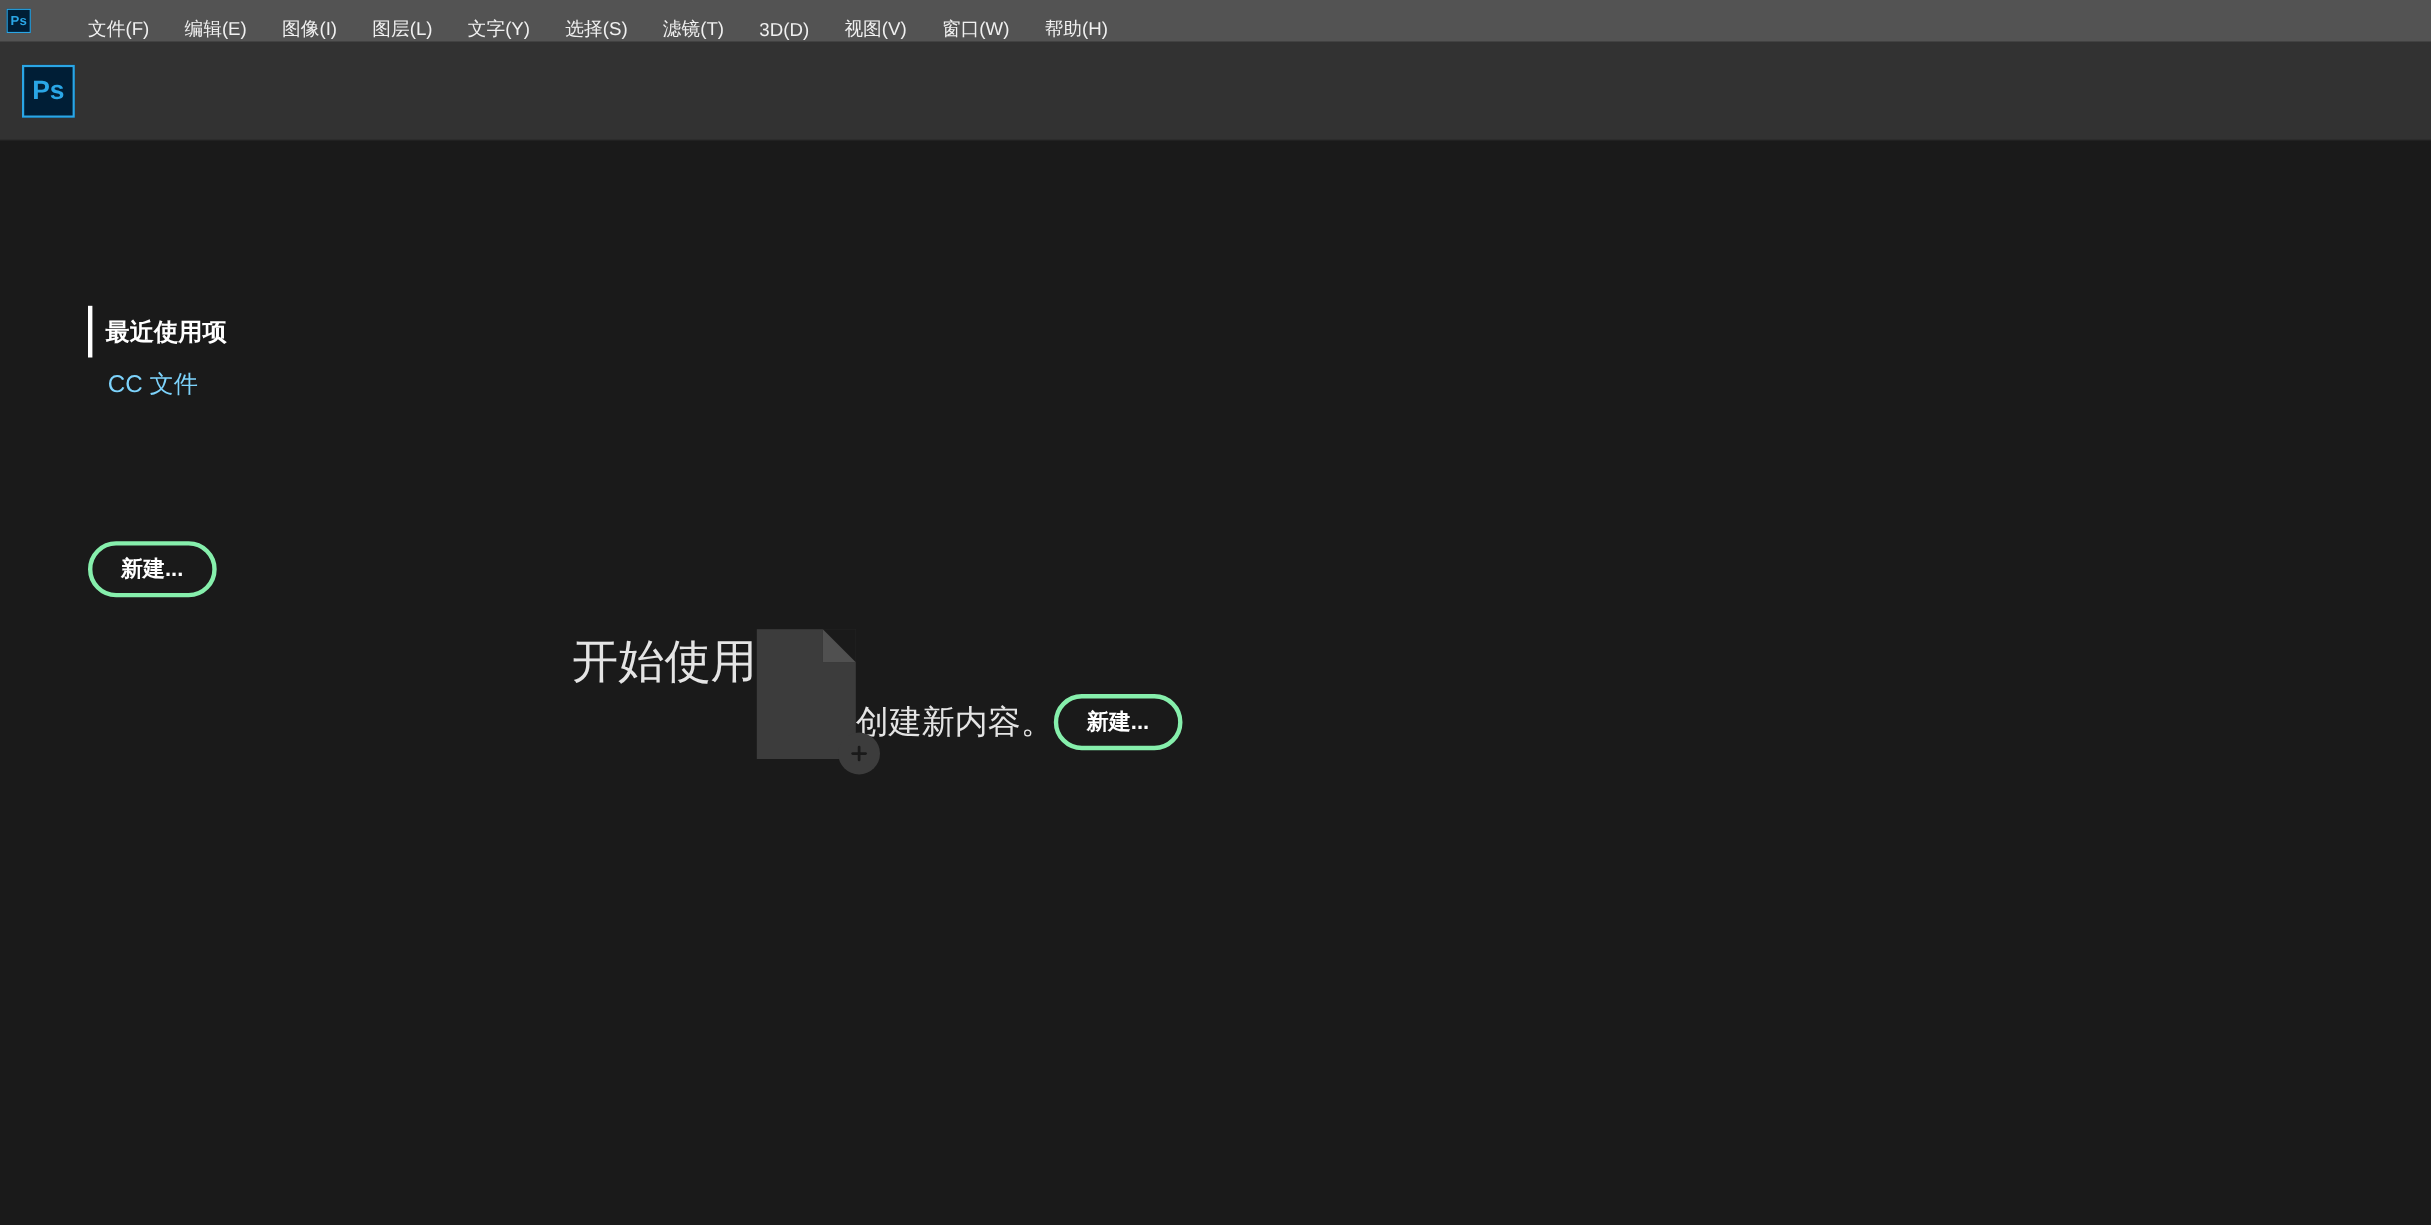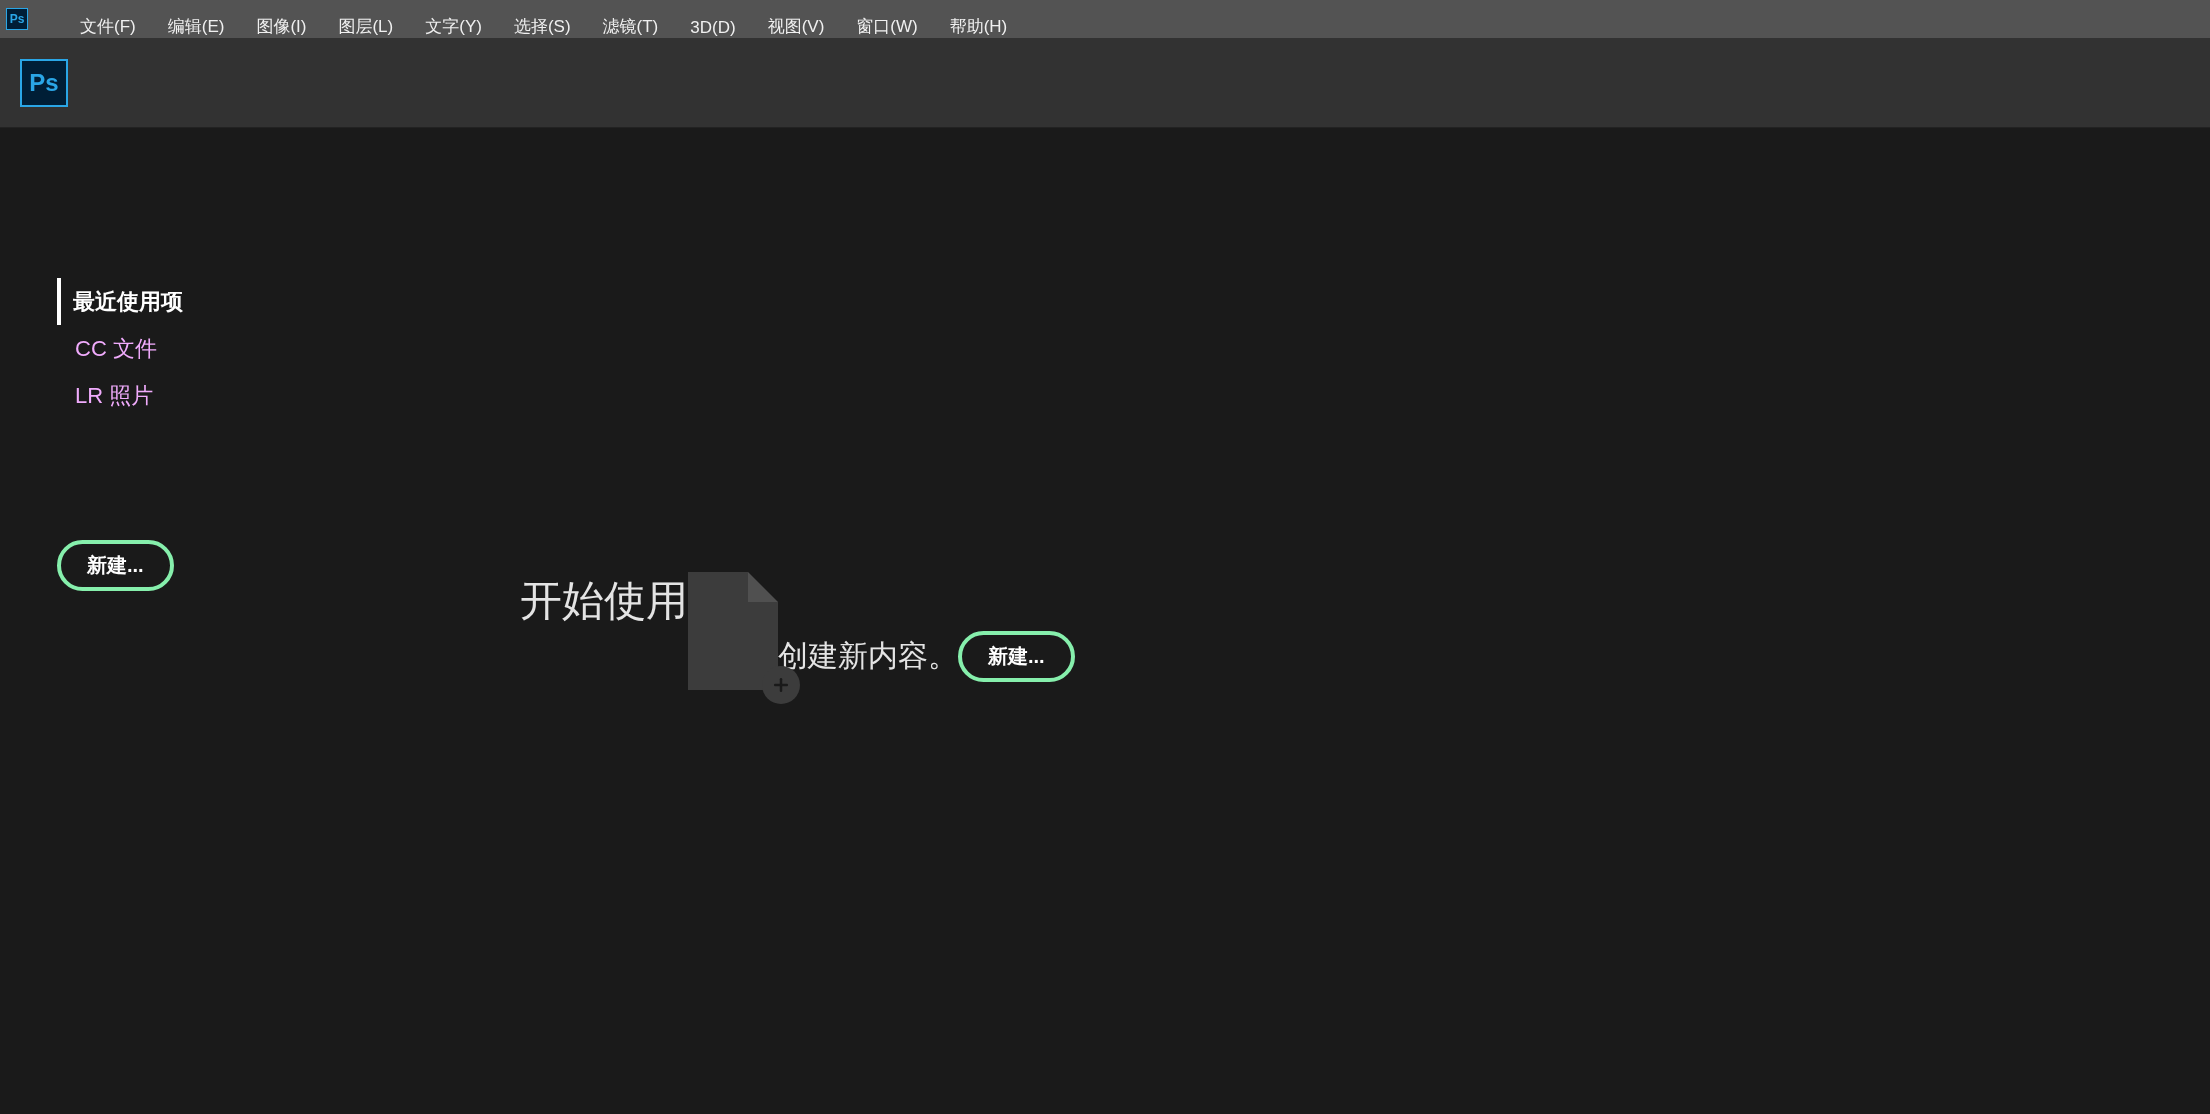--- a/index.html
+++ b/index.html
@@ -72,26 +72,26 @@
   }
 
   .start-screen {
     flex: 1;
     background: #1a1a1a;
     display: flex;
     height: calc(100% - 128px);
   }
   .left-panel {
     width: 520px;
-    padding: 150px 0 0 57px;
+    padding: 150px 0 0 80px;
   }
   .side-nav { margin-bottom: 110px; }
   .side-nav-item {
     font-size: 22px;
-    color: #f0abfc;
+    color: #7dd3fc;
     padding: 6px 0 6px 18px;
     cursor: pointer;
     line-height: 1.6;
   }
   .side-nav-item.active {
     color: #ffffff;
     font-weight: 700;
     padding-left: 12px;
     border-left: 4px solid #ffffff;
   }
@@ -217,21 +217,20 @@
     <span>Ps</span>
   </div>
 </div>
 
 <div class="start-screen">
 
   <div class="left-panel">
     <div class="side-nav">
       <div class="side-nav-item active"><span>最近使用项</span></div>
       <div class="side-nav-item"><span>CC 文件</span></div>
-      <div class="side-nav-item"><span>LR 照片</span></div>
     </div>
     <div>
       <div><button class="pill-button"><span>新建...</span></button></div>
     </div>
   </div>
 
   <div class="center-panel">
     <div class="headline">开始使用</div>
 
     <div class="doc-graphic">

